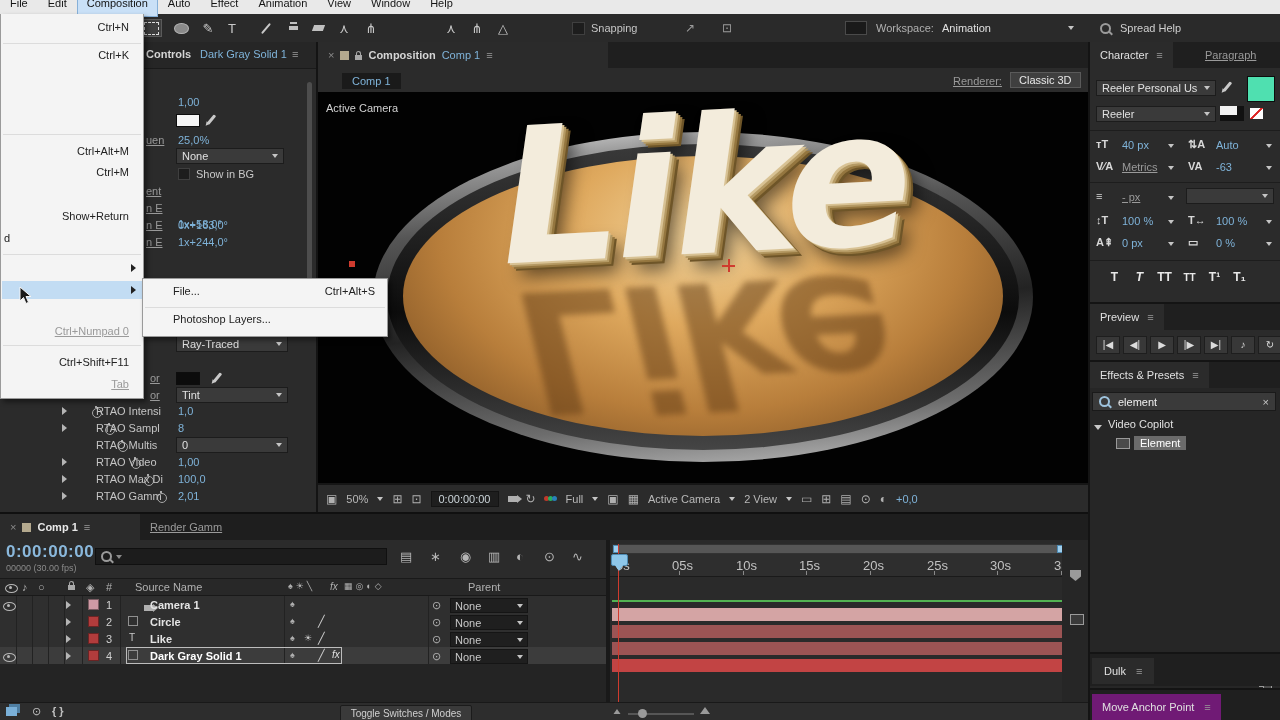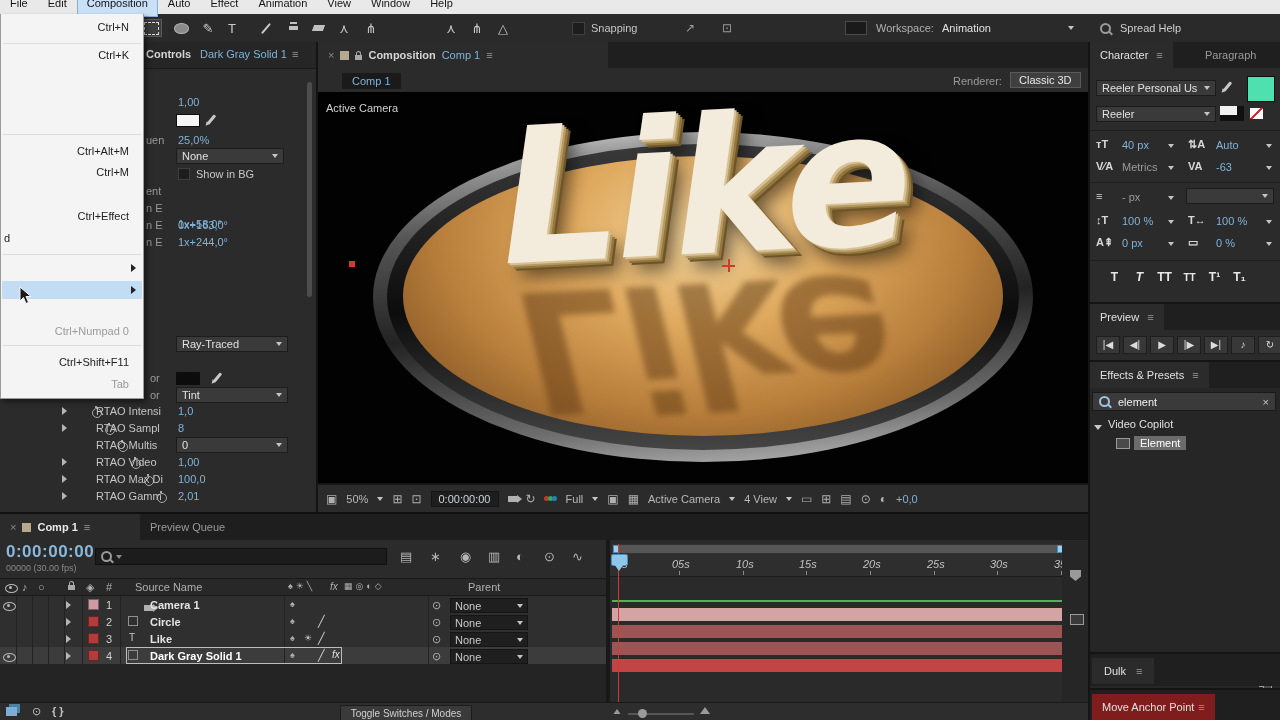--- a/index.html
+++ b/index.html
@@ -1,20 +1,20 @@
 <!DOCTYPE html>
 <html><head>
 <meta charset="utf-8">
 <style>
   html,body{margin:0;padding:0;background:#000;}
   #app{position:relative;width:1280px;height:720px;background:#232323;overflow:hidden;
        font-family:"Liberation Sans",sans-serif;font-size:11px;color:#cfcfcf;}
   .a{position:absolute;}
   .blue{color:#7fb3d9;}
-  .dim{color:#9a9a9a;}
+  .dim{color:#9a9a9a;text-decoration:underline;}
   .caret{display:inline-block;width:0;height:0;border-left:3px solid transparent;border-right:3px solid transparent;border-top:4px solid #c5c5c5;}
   .tri-r{display:inline-block;width:0;height:0;border-top:4px solid transparent;border-bottom:4px solid transparent;border-left:5px solid #b5b5b5;}
   .tri-r.dark{border-left-color:#222;}
   .dd{background:#3a3a3a;border:1px solid #1c1c1c;display:flex;align-items:center;justify-content:space-between;padding:0 5px;height:16px;box-sizing:border-box;color:#e0e0e0;}
   .menubar{left:0;top:0;width:1280px;height:14px;background:#e9e9e9;color:#141414;display:flex;align-items:center;z-index:50;}
   .mi{padding:0 10px;height:20px;line-height:13px;}
   .mi.active{background:#c9e0f7;box-shadow:inset 0 0 0 1px #86b0d8;}
   .toolbar{left:0;top:14px;width:1280px;height:28px;background:#2a2a2a;border-bottom:2px solid #161616;}
   .tool{position:absolute;top:5px;width:22px;height:18px;display:flex;align-items:center;justify-content:center;color:#c8c8c8;font-size:13px;}
   .tool.sel{background:#3d3d3d;box-shadow:inset 0 0 0 1px #5a5a5a;}
@@ -66,21 +66,21 @@
   .tl{left:0;top:512px;width:1088px;height:208px;background:#262626;border-top:2px solid #101010;box-sizing:border-box;}
   .tl-tab{position:absolute;left:0;top:0;height:26px;background:#2b2b2b;display:flex;align-items:center;gap:6px;padding:0 10px;}
   .hdr{position:absolute;left:0;top:64px;width:606px;height:16px;background:#282828;border-top:1px solid #191919;border-bottom:1px solid #191919;color:#b0b0b0;}
   .lrow{position:absolute;left:0;width:606px;height:17px;background:#2f2f2f;border-bottom:1px solid #262626;}
   .cellline{position:absolute;top:0;bottom:0;width:1px;background:#222;}
   .ndd{position:absolute;left:450px;top:2px;width:68px;height:13px;background:#1f1f1f;border:1px solid #151515;display:flex;align-items:center;justify-content:space-between;padding:0 4px;color:#c8c8c8;}
   .camic{display:inline-block;width:9px;height:6px;background:#b0b0b0;position:relative;}
   .camic::after{content:"";position:absolute;right:-5px;top:-1px;border-left:5px solid #b0b0b0;border-top:4px solid transparent;border-bottom:4px solid transparent;}
   .solidic{display:inline-block;width:8px;height:8px;border:1px solid #909090;}
   .bar{position:absolute;left:612px;height:13px;}
-  .tick{position:absolute;font-size:11px;color:#c2c2c2;font-style:italic;}
+  .tick{position:absolute;font-size:13px;color:#c2c2c2;}
   .tickmark{position:absolute;width:1px;height:4px;background:#8a8a8a;}
   .cti{position:absolute;left:608px;top:40px;width:15px;height:10px;background:#8ec7ea;border:1px solid #4f8cb4;border-radius:2px;}
   .cti::after{content:"";position:absolute;left:2px;top:9px;border-left:5px solid transparent;border-right:5px solid transparent;border-top:7px solid #8ec7ea;}
   .wa-handle{position:absolute;top:0;width:6px;height:8px;background:#9ecfef;border:1px solid #4f8cb4;box-sizing:border-box;}
   .lockic{display:inline-block;width:7px;height:5px;background:#a8a8a8;position:relative;margin-top:4px;}
   .lockic::before{content:"";position:absolute;top:-4px;left:1px;width:3px;height:3px;border:1px solid #a8a8a8;border-bottom:none;border-radius:3px 3px 0 0;}
   .grip{width:7px;height:7px;border:1px solid #9a9a9a;background:#4a4a4a;position:absolute;}
   .mtn{display:inline-block;width:0;height:0;border-left:5px solid transparent;border-right:5px solid transparent;border-bottom:7px solid #9a9a9a;}
   .rgb{display:inline-flex;} .rgb i{width:5px;height:5px;border-radius:50%;display:inline-block;margin-left:-1px;}
 </style>
@@ -244,21 +244,21 @@
           <i style="background:#c0392b"></i>
           <i style="background:#27ae60"></i>
           <i style="background:#2980b9"></i>
         </span>
       <span>Full</span>
       <span class="caret"></span>
       <span class="ic">▣</span>
       <span class="ic">▦</span>
       <span>Active Camera</span>
       <span class="caret"></span>
-      <span>4 View</span>
+      <span>2 View</span>
       <span class="caret"></span>
       <span class="ic">▭</span>
       <span class="ic">⊞</span>
       <span class="ic">▤</span>
       <span class="ic">⊙</span>
       <span class="ic">◐</span>
       <span class="blue">+0,0</span>
     </div>
   </div>
 
@@ -370,36 +370,36 @@
     <div class="rdiv" style="top:610px"></div>
     <div class="a" style="left:0;top:612px;width:100%;height:32px;background:#1f1f1f">
       <span class="a" style="left:2px;top:4px;height:26px;background:#2b2b2b;display:flex;align-items:center;gap:10px;padding:0 12px">
         <span style="color:#e0e0e0">Dulk</span>
           <span class="hamb">≡</span>
       </span>
     </div>
 
     <div class="rdiv" style="top:646px"></div>
     <div class="a" style="left:0;top:648px;width:100%;height:30px;background:#1f1f1f">
-      <span class="a" style="left:2px;top:4px;height:26px;background:#7f1d1d;display:flex;align-items:center;gap:4px;padding:0 10px">
+      <span class="a" style="left:2px;top:4px;height:26px;background:#701a75;display:flex;align-items:center;gap:10px;padding:0 10px">
         <span style="color:#e0e0e0">Move Anchor Point</span>
           <span class="hamb">≡</span>
       </span>
     </div>
   </div>
 
   <div class="a tl">
     <div class="a" style="left:0;top:0;width:100%;height:26px;background:#1e1e1e">
       <div class="tl-tab" style="width:120px">
         <span style="color:#8a8a8a">×</span>
         <span style="width:9px;height:9px;background:#b4a98e;display:inline-block"></span>
         <span style="color:#e8e8e8;font-weight:bold">Comp 1</span>
         <span class="hamb">≡</span>
       </div>
-      <span class="a dim" style="left:150px;top:7px">Preview Queue</span>
+      <span class="a dim" style="left:150px;top:7px">Render Gamm</span>
     </div>
     <div class="a" style="left:0;top:26px;width:100%;height:38px;background:#2b2b2b">
       <span class="a" style="left:6px;top:2px;font-size:17px;font-weight:bold;letter-spacing:.5px;color:#8ab8dc">0:00:00:00</span>
       <span class="a" style="left:6px;top:23px;font-size:9px;color:#8a8a8a">00000 (30.00 fps)</span>
       <div class="a" style="left:95px;top:8px;width:292px;height:17px;background:#1c1c1c;border:1px solid #101010;display:flex;align-items:center;gap:4px;padding:0 5px;box-sizing:border-box">
         <span class="mag gray"></span>
           <span class="caret" style="border-top-color:#8a8a8a"></span>
       </div>
       <span class="a" style="left:400px;top:9px;font-size:13px;color:#b5b5b5">▤</span>
       <span class="a" style="left:430px;top:9px;font-size:13px;color:#b5b5b5">∗</span>
@@ -552,30 +552,36 @@
     </div>
   </div>
 
   <div class="a menu">
     <span class="sc" style="top:7px">Ctrl+N</span>
     <span class="sep" style="top:29px"></span>
     <span class="sc" style="top:35px">Ctrl+K</span>
     <span class="sep" style="top:120px"></span>
     <span class="sc" style="top:131px">Ctrl+Alt+M</span>
     <span class="sc" style="top:152px">Ctrl+M</span>
-    <span class="sc" style="top:196px">Ctrl+Effect</span>
+    <span class="sc" style="top:196px">Show+Return</span>
     <span class="a" style="left:3px;top:218px">d</span>
     <span class="sep" style="top:240px"></span>
     <span class="a tri-r dark" style="right:7px;top:250px"></span>
     <div class="hl" style="top:267px"></div>
     <span class="a tri-r dark" style="right:7px;top:272px"></span>
     <span class="sc dim" style="top:311px">Ctrl+Numpad 0</span>
     <span class="sep" style="top:331px"></span>
     <span class="sc" style="top:342px">Ctrl+Shift+F11</span>
     <span class="sc dim" style="top:364px">Tab</span>
   </div>
 
+  <div class="a submenu">
+    <span class="a" style="left:30px;top:6px">File...</span>
+    <span class="a" style="right:12px;top:6px">Ctrl+Alt+S</span>
+    <span class="a" style="left:2px;right:2px;top:28px;height:1px;background:#dcdcdc"></span>
+    <span class="a" style="left:30px;top:34px">Photoshop Layers...</span>
+  </div>
 
   <svg class="a" style="left:19px;top:286px;z-index:70" width="13" height="19">
     <path d="M1,1 L1,15 L4.5,11.5 L7,17.5 L9.5,16.3 L7,10.5 L12,10.5 Z" fill="#1a1a1a" stroke="#f5f5f5" stroke-width="1"></path>
   </svg>
 
 </div>
 
 </body></html>

